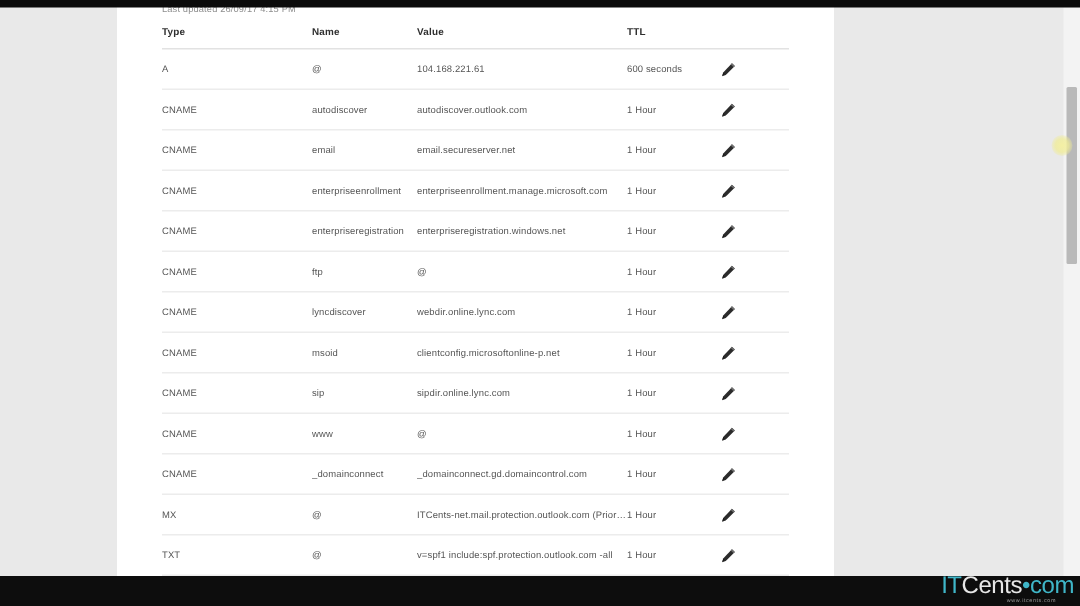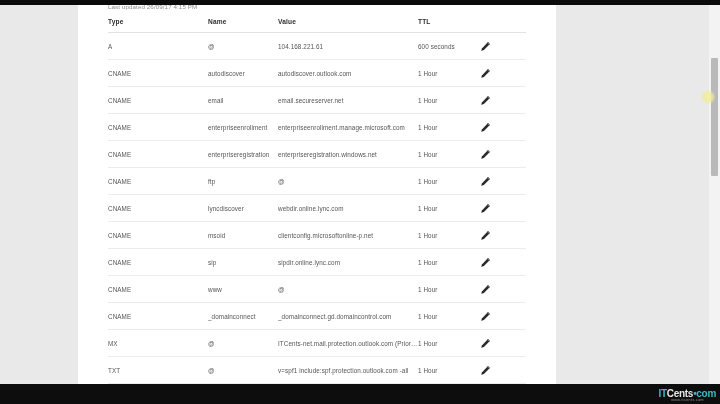--- a/index.html
+++ b/index.html
@@ -140,22 +140,22 @@
   
   .watermark {
     position: absolute;
     right: 4px;
     bottom: 1px;
     z-index: 45;
     text-align: right;
     line-height: 1;
   }
   .wm-main {
-    font-size: 10px;
-    font-weight: bold;
+    font-size: 16px;
+    font-weight: normal;
     letter-spacing: -0.3px;
     white-space: nowrap;
   }
   .wm-it   { color: #3fb6c8; }
   .wm-cents{ color: #e7e7e7; }
   .wm-dot  { color: #3fb6c8; }
   .wm-com  { color: #3fb6c8; }
   .wm-sub {
     font-size: 3.6px;
     color: #9a9a9a;

